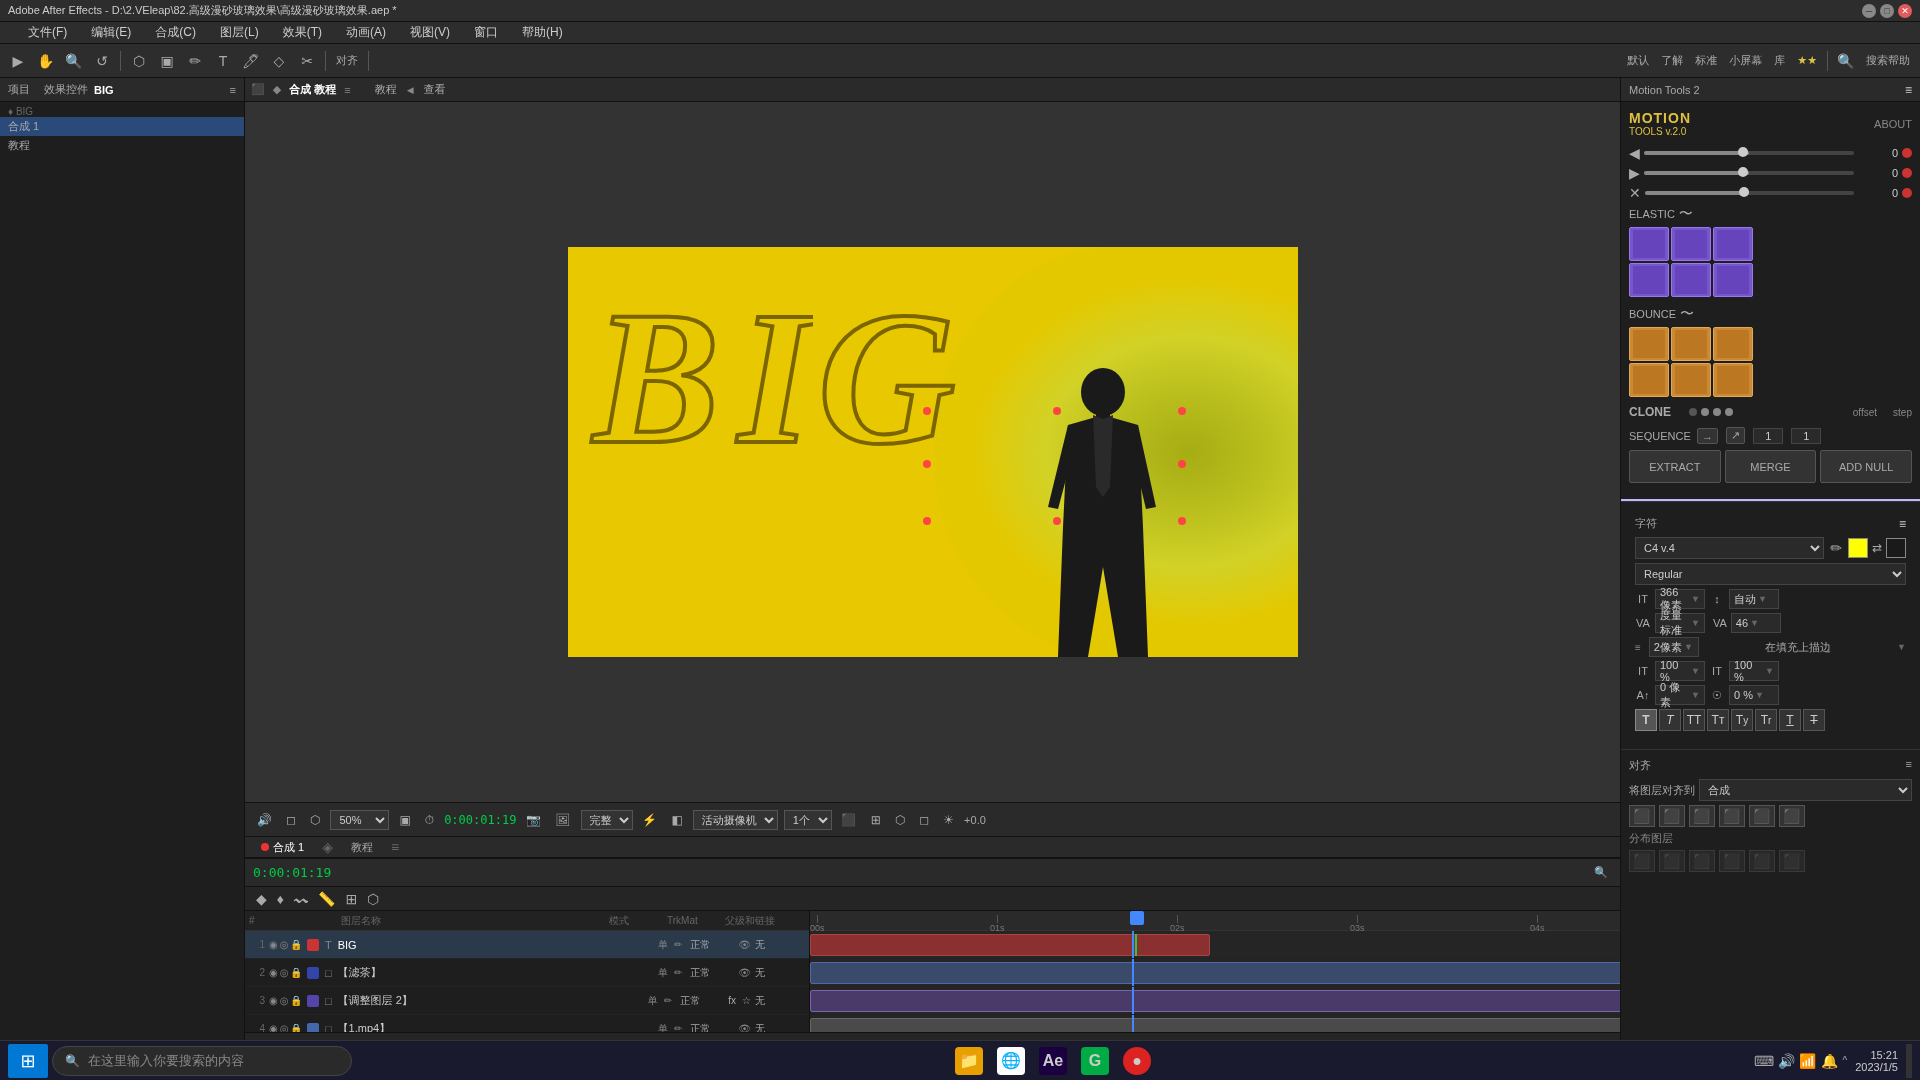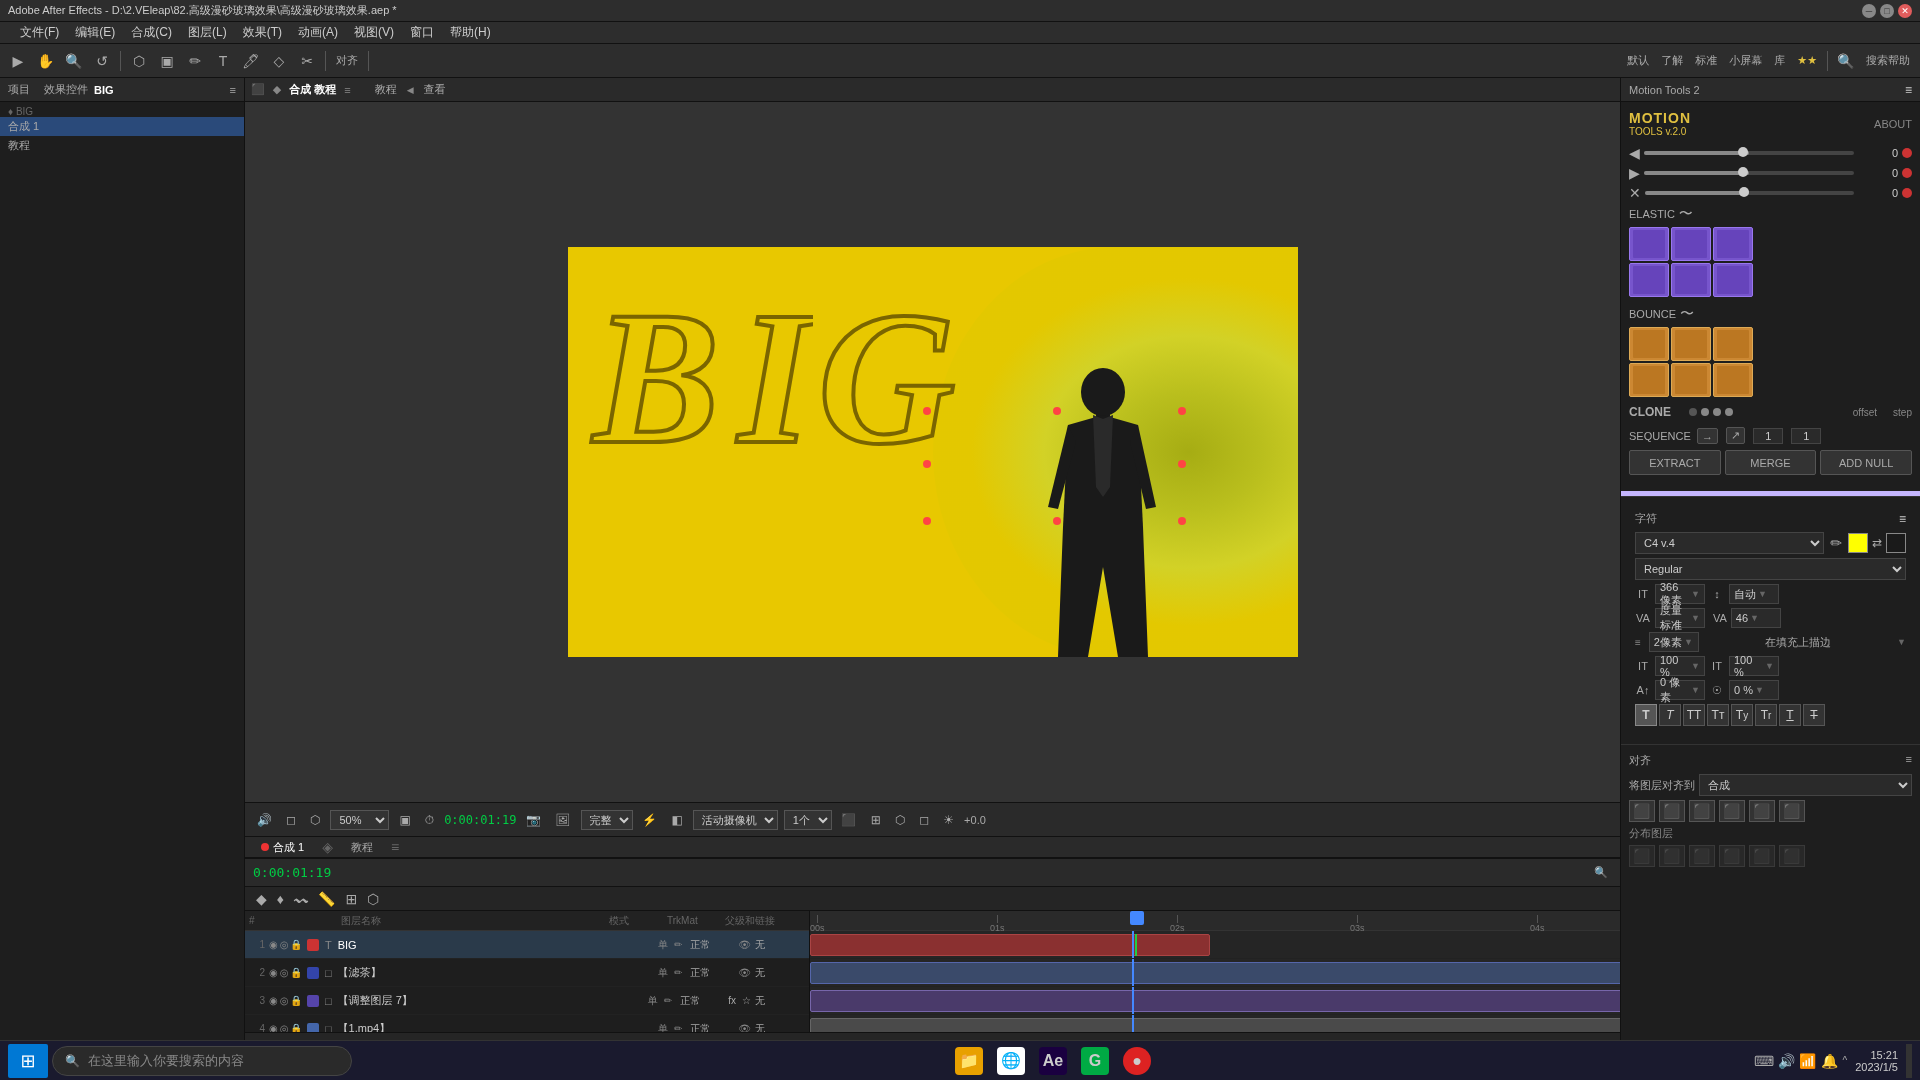--- a/index.html
+++ b/index.html
@@ -8,21 +8,21 @@
     
     #titlebar { height: 22px; background: #2d2d2d; display: flex; align-items: center; justify-content: space-between; padding: 0 8px; border-bottom: 1px solid #111; }
     #titlebar .title { font-size: 11px; color: #ccc; }
     #titlebar .win-controls { display: flex; gap: 4px; }
     #titlebar .win-btn { width: 14px; height: 14px; border-radius: 50%; border: none; cursor: pointer; font-size: 9px; display: flex; align-items: center; justify-content: center; }
     #titlebar .win-min { background: #888; color: #333; }
     #titlebar .win-max { background: #888; color: #333; }
     #titlebar .win-close { background: #e05c5c; color: #fff; }
 
     
-    #menubar { height: 22px; background: #2d2d2d; display: flex; align-items: center; padding: 0 12px; border-bottom: 1px solid #111; }
+    #menubar { height: 22px; background: #2d2d2d; display: flex; align-items: center; padding: 0 20px; border-bottom: 1px solid #111; gap: 8px; }
     #menubar span { padding: 2px 8px; font-size: 12px; color: #ccc; cursor: pointer; }
 
     
     #toolbar { height: 34px; background: #2d2d2d; display: flex; align-items: center; padding: 0 6px; gap: 4px; border-bottom: 1px solid #111; }
     .tb-btn { width: 24px; height: 24px; background: transparent; border: none; color: #aaa; cursor: pointer; display: flex; align-items: center; justify-content: center; font-size: 14px; }
     .tb-sep { width: 1px; height: 20px; background: #555; margin: 0 2px; }
     .tb-label { font-size: 11px; color: #aaa; padding: 0 4px; }
 
     
     #main { display: flex; height: calc(1080px - 22px - 22px - 34px - 22px); }
@@ -66,21 +66,21 @@
     .track-bars { position: relative; }
     .track-bar-row { height: 28px; border-bottom: 1px solid #222; position: relative; }
     .track-bar { position: absolute; height: 22px; top: 3px; border-radius: 2px; }
     .bar-red { background: #8a3030; border: 1px solid #aa4444; }
     .bar-blue { background: #3a4a6a; border: 1px solid #5566aa; }
     .bar-purple { background: #4a3a6a; border: 1px solid #7766aa; }
     .bar-gray { background: #4a4a4a; border: 1px solid #666; }
 
     
     #right-panel { width: 300px; background: #1e1e1e; border-left: 1px solid #111; display: flex; flex-direction: column; overflow-y: auto; }
-    #effects-panel { border-bottom: 5px solid #c4b5fd; }
+    #effects-panel { border-bottom: 2px solid #c4b5fd; }
     .ep-header { height: 24px; background: #2a2a2a; display: flex; align-items: center; padding: 0 8px; justify-content: space-between; border-bottom: 1px solid #111; }
     .ep-title { font-size: 11px; color: #aaa; }
 
     
     #motion-tools { padding: 8px; }
     .mt-header { display: flex; justify-content: space-between; align-items: center; margin-bottom: 8px; }
     .mt-logo { display: flex; flex-direction: column; }
     .mt-logo-top { font-size: 14px; font-weight: bold; color: #e0c040; letter-spacing: 1px; }
     .mt-logo-ver { font-size: 10px; color: #e0c040; }
     .mt-about { font-size: 11px; color: #888; cursor: pointer; }
@@ -102,21 +102,21 @@
     .preset-inner.bounce-inner { background: #bb7722; }
 
     
     .seq-row { display: flex; align-items: center; gap: 8px; margin-bottom: 6px; }
     .seq-label { font-size: 11px; color: #aaa; width: 60px; }
     .seq-btn { background: #333; border: 1px solid #555; color: #aaa; padding: 1px 4px; font-size: 11px; cursor: pointer; border-radius: 2px; }
     .seq-val { width: 30px; text-align: center; font-size: 11px; color: #ccc; background: #2a2a2a; border: 1px solid #444; padding: 1px 3px; }
 
     
     .action-row { display: flex; gap: 4px; margin-bottom: 8px; }
-    .action-btn { flex: 1; height: 25px; background: #333; border: 1px solid #555; color: #aaa; font-size: 11px; cursor: pointer; border-radius: 2px; }
+    .action-btn { flex: 1; height: 33px; background: #333; border: 1px solid #555; color: #aaa; font-size: 11px; cursor: pointer; border-radius: 2px; }
 
     
     .char-section { border-top: 1px solid #333; padding: 14px; }
     .char-header { display: flex; align-items: center; justify-content: space-between; margin-bottom: 6px; }
     .char-title { font-size: 11px; color: #aaa; }
     .char-row { display: flex; align-items: center; gap: 4px; margin-bottom: 4px; }
     .char-font-select { flex: 1; background: #2a2a2a; border: 1px solid #444; color: #ccc; font-size: 11px; height: 22px; padding: 0 4px; cursor: pointer; }
     .char-color-box { width: 20px; height: 20px; background: #ffff00; border: 1px solid #888; cursor: pointer; }
     .char-color-dark { width: 20px; height: 20px; background: #1a1a1a; border: 1px solid #888; cursor: pointer; }
     .char-pencil { font-size: 14px; color: #aaa; cursor: pointer; padding: 2px; }
@@ -402,21 +402,21 @@
 
           <div class="track-row">
             <span class="track-num">3</span>
             <div class="track-icons">
               <span style="font-size:10px;color:#888;cursor:pointer">◉</span>
               <span style="font-size:10px;color:#888;cursor:pointer">◎</span>
               <span style="font-size:10px;color:#888;cursor:pointer">🔒</span>
             </div>
             <span style="width:12px;height:12px;background:#5544aa;border-radius:2px;margin-right:2px;"></span>
             <span style="font-size:11px;color:#888;margin-right:2px;">□</span>
-            <span style="font-size:11px;color:#ccc;flex:1;">【调整图层 7】</span>
+            <span style="font-size:11px;color:#ccc;flex:1;">【调整图层 2】</span>
             <span style="font-size:10px;color:#888;margin-right:2px">单</span>
             <span style="font-size:10px;color:#888;">✏</span>
             <span style="width:40px;font-size:10px;color:#aaa;margin-left:4px;">正常</span>
             <span style="font-size:10px;color:#aaa;margin-left:4px;">fx</span>
             <span style="font-size:10px;color:#aaa;margin-left:2px;">☆</span>
             <span style="width:50px;font-size:10px;color:#aaa;">无</span>
           </div>
 
           <div class="track-row">
             <span class="track-num">4</span>

